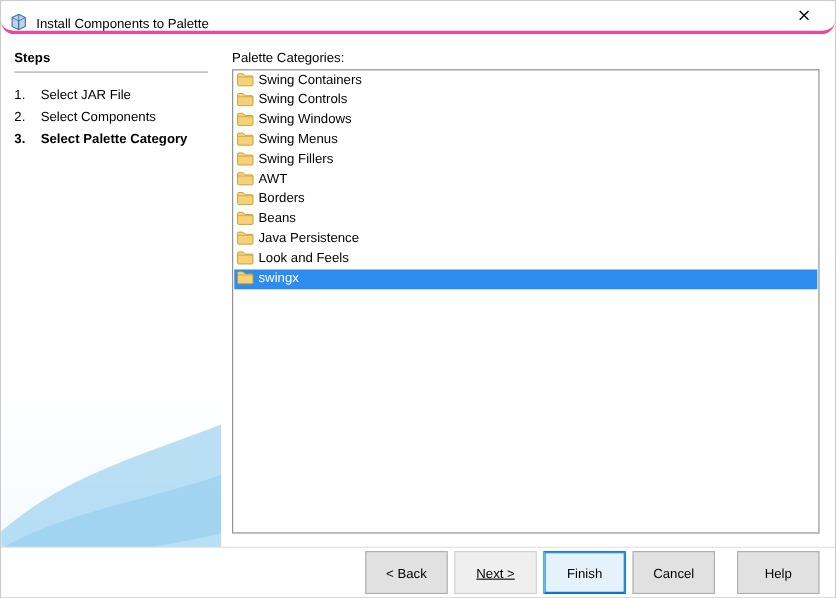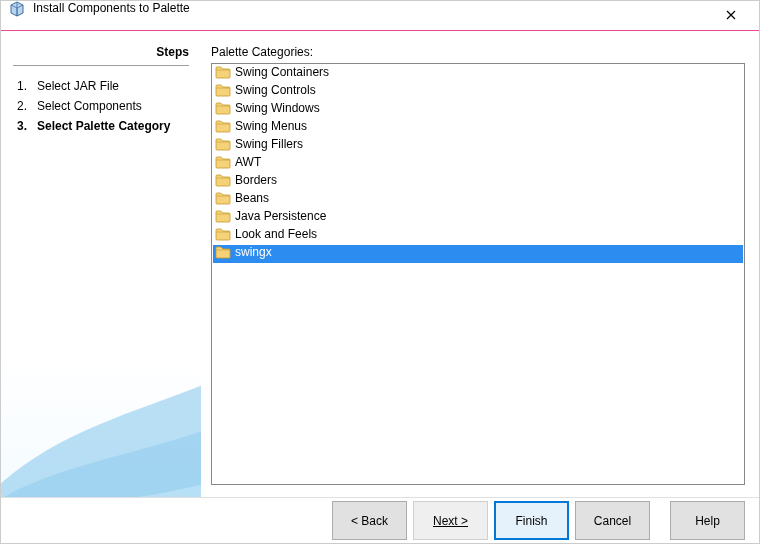--- a/index.html
+++ b/index.html
@@ -11,25 +11,26 @@
     color: #000;
     width: 760px;
     height: 544px;
     border: 1px solid #ccc;
     display: flex;
     flex-direction: column;
     position: relative;
   }
   .titlebar {
     display: flex;
-    align-items: flex-start;
+    align-items: flex-end;
     height: 30px;
     padding: 0 8px;
     background: #fff;
-    border-bottom: 1px solid #ec4899;
+    border-bottom: 3px solid #ec4899;
+    border-radius: 12px;
   }
   .titlebar .app-icon {
     width: 16px; height: 16px;
     margin-right: 8px;
   }
   .titlebar .title { flex: 1; font-size: 12px; }
   .titlebar .close {
     width: 40px; height: 28px;
     display: flex; align-items: center; justify-content: center;
     cursor: pointer;
@@ -38,21 +39,20 @@
     display: flex;
     flex: 1;
     min-height: 0;
   }
   .sidebar {
     width: 200px;
     padding: 14px 12px 0 12px;
     position: relative;
     overflow: hidden;
     background: linear-gradient(180deg, #ffffff 0%, #ffffff 70%, #f4fbff 100%);
-    text-align: right;
   }
   .sidebar .swoosh {
     position: absolute;
     left: -60px; bottom: -60px;
     width: 320px; height: 260px;
     pointer-events: none;
   }
   .sidebar-inner { position: relative; z-index: 1; }
   .steps-heading {
     font-weight: 700;

